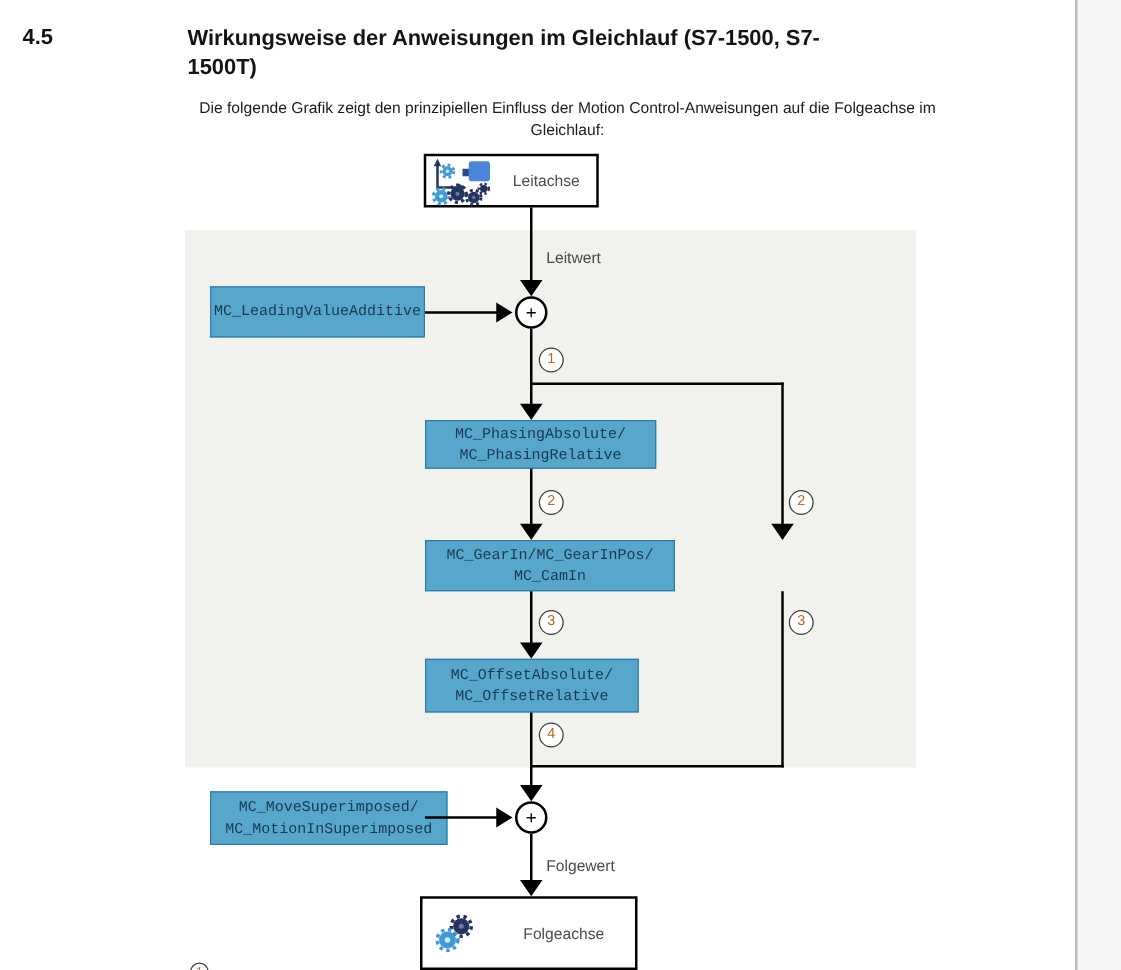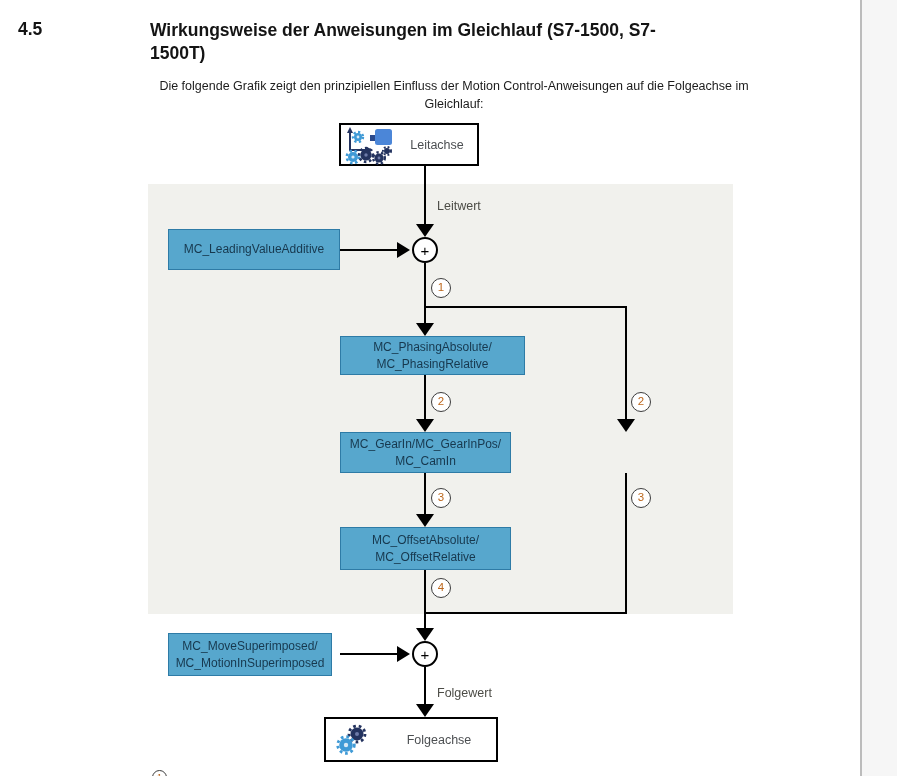--- a/index.html
+++ b/index.html
@@ -10,21 +10,21 @@
   
   .section-num{font-size:17.5px;font-weight:bold;color:#141414;}
   .title{font-size:17.5px;font-weight:bold;color:#141414;line-height:1.3;width:520px;margin-left:24px;}
   .intro{font-size:12.5px;color:#1c1c1c;line-height:1.45;width:612px;}
 
   
   .panel{background:#f1f1ed;}
 
   
   .ibox{background:#57a7cd;border:1.5px solid #2e7ba6;display:flex;align-items:center;justify-content:center;
-        text-align:center;font-size:12px;color:#17384e;line-height:1.35;white-space:pre-line;box-sizing:border-box;}
+        text-align:center;font-size:12px;color:#17384e;line-height:1.35;white-space:pre-line;box-sizing:border-box;font-family:Liberation Mono, monospace;}
   .wbox{background:#ffffff;border:2px solid #000;display:flex;align-items:center;box-sizing:border-box;}
   .wbox .nlabel{flex:1;text-align:center;font-size:12.5px;color:#4c4f52;}
   .icon-wrap{width:56px;display:flex;align-items:center;justify-content:center;}
 
   
   .vline{width:2px;background:#000;}
   .hline{height:2px;background:#000;}
   .arr-down{width:0;height:0;border-left:9px solid transparent;border-right:9px solid transparent;border-top:13px solid #000;}
   .arr-right{width:0;height:0;border-top:8px solid transparent;border-bottom:8px solid transparent;border-left:13px solid #000;}
 
@@ -107,49 +107,49 @@
   <div class="abs arr-down" style="left:617px;top:419px;"></div>
 
   <div class="abs ibox" style="left:340px;top:336px;width:185px;height:39px;">MC_PhasingAbsolute/
 MC_PhasingRelative</div>
 
   <div class="abs vline" style="left:424px;top:375px;height:45px;"></div>
   <div class="abs arr-down" style="left:416px;top:419px;"></div>
   <div class="abs marker" style="left:431px;top:392px;">2</div>
   <div class="abs marker" style="left:631px;top:392px;">2</div>
 
-  <div class="abs ibox" style="left:340px;top:432px;width:171px;height:41px;">MC_GearIn/MC_GearInPos/
+  <div class="abs ibox" style="left:340px;top:432px;width:200px;height:41px;">MC_GearIn/MC_GearInPos/
 MC_CamIn</div>
 
   <div class="abs vline" style="left:424px;top:473px;height:42px;"></div>
   <div class="abs arr-down" style="left:416px;top:514px;"></div>
   <div class="abs vline" style="left:625px;top:473px;height:141px;"></div>
   <div class="abs marker" style="left:431px;top:488px;">3</div>
   <div class="abs marker" style="left:631px;top:488px;">3</div>
 
   <div class="abs ibox" style="left:340px;top:527px;width:171px;height:43px;">MC_OffsetAbsolute/
 MC_OffsetRelative</div>
 
   <div class="abs vline" style="left:424px;top:570px;height:59px;"></div>
   <div class="abs marker" style="left:431px;top:578px;">4</div>
   <div class="abs hline" style="left:424px;top:612px;width:203px;"></div>
   <div class="abs arr-down" style="left:416px;top:628px;"></div>
 
-  <div class="abs ibox" style="left:168px;top:633px;width:164px;height:43px;">MC_MoveSuperimposed/
+  <div class="abs ibox" style="left:168px;top:633px;width:190px;height:43px;">MC_MoveSuperimposed/
 MC_MotionInSuperimposed</div>
   <div class="abs hline" style="left:340px;top:653px;width:58px;"></div>
   <div class="abs arr-right" style="left:397px;top:646px;"></div>
 
   <div class="abs sum" style="left:412px;top:641px;">+</div>
 
   <div class="abs vline" style="left:424px;top:667px;height:38px;"></div>
   <div class="abs arr-down" style="left:416px;top:704px;"></div>
   <div class="abs flabel" style="left:437px;top:686px;">Folgewert</div>
 
-  <div class="abs wbox" style="left:324px;top:717px;width:174px;height:45px;">
+  <div class="abs wbox" style="left:336px;top:717px;width:174px;height:59px;">
     <span class="icon-wrap">
       <svg width="40" height="36" viewBox="0 0 40 36">
         <g>
           <circle cx="23" cy="12" r="6.5" fill="#24335f"></circle>
           <circle cx="23" cy="12" r="8" fill="none" stroke="#24335f" stroke-width="2.8" stroke-dasharray="2.7 2.9"></circle>
           <circle cx="23" cy="12" r="2" fill="#6d7ba8"></circle>
         </g>
         <g>
           <circle cx="12" cy="23" r="6.8" fill="#3f9ad6"></circle>
           <circle cx="12" cy="23" r="8.3" fill="none" stroke="#3f9ad6" stroke-width="2.8" stroke-dasharray="2.7 2.9"></circle>

